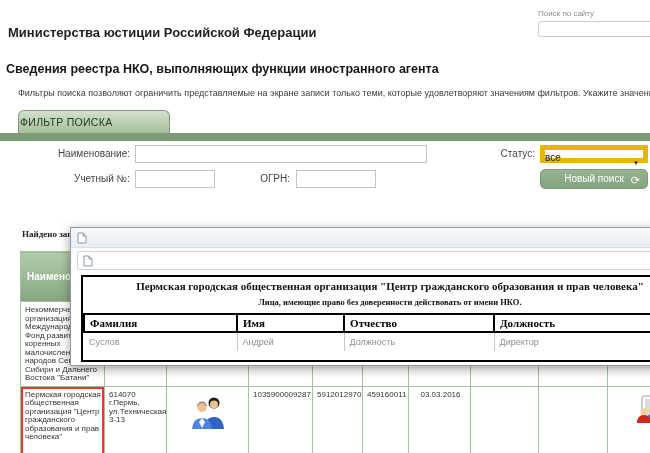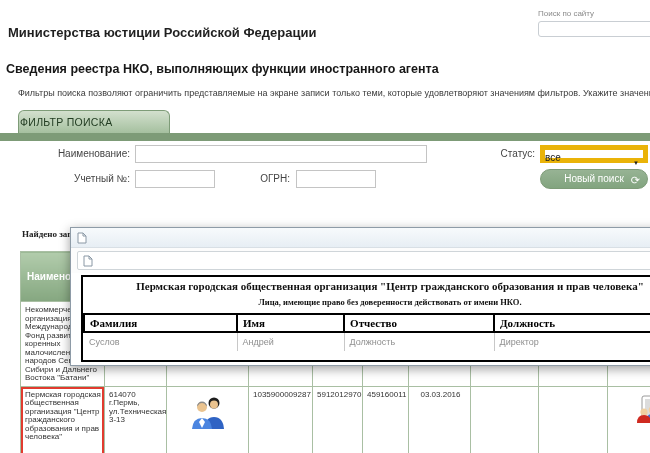--- a/index.html
+++ b/index.html
@@ -25,21 +25,21 @@
         border-radius:6px 6px 0 0; font-size:10.5px; font-weight:normal; color:#223d22;
         line-height:22px; padding-left:1px; letter-spacing:.3px; }
   .green-bar { position:absolute; left:0; top:133px; width:650px; height:8px; background:#7d9b77; }
 
   .flabel { position:absolute; font-size:10px; color:#444; text-align:right; }
   .ftext { position:absolute; height:18px; border:1px solid #c4c4c4; background:#fff; font-size:10px; padding:0 4px; }
   .fselect { position:absolute; left:540px; top:145px; width:108px; height:18px; border:5px solid #eab308;
         background:#fff; font-size:10px; line-height:16px; color:#222; }
   .fselect .arrow { position:absolute; right:4px; top:5px; font-size:6px; color:#222; }
   .search-btn { position:absolute; left:540px; top:169px; width:108px; height:20px;
-        background:linear-gradient(#97b394,#82a47f); border:1px solid #7d9b77; border-radius:10px;
+        background:linear-gradient(#97b394,#82a47f); border:1px solid #7d9b77; border-radius:5px;
         color:#fff; font-size:10px; line-height:18px; text-align:center; }
   .search-btn .refresh { position:absolute; right:7px; top:1px; font-size:11px; color:#fff; }
 
   .hint-line { position:absolute; left:5px; top:215px; font-family:"Liberation Serif", serif;
         font-size:11.5px; font-weight:bold; color:#111; }
   .found-line { position:absolute; left:22px; top:229px; font-family:"Liberation Serif", serif;
         font-size:9px; font-weight:bold; color:#222; white-space:nowrap; }
 
   
   .results-wrap { position:absolute; left:20px; top:251px; width:670px; }

